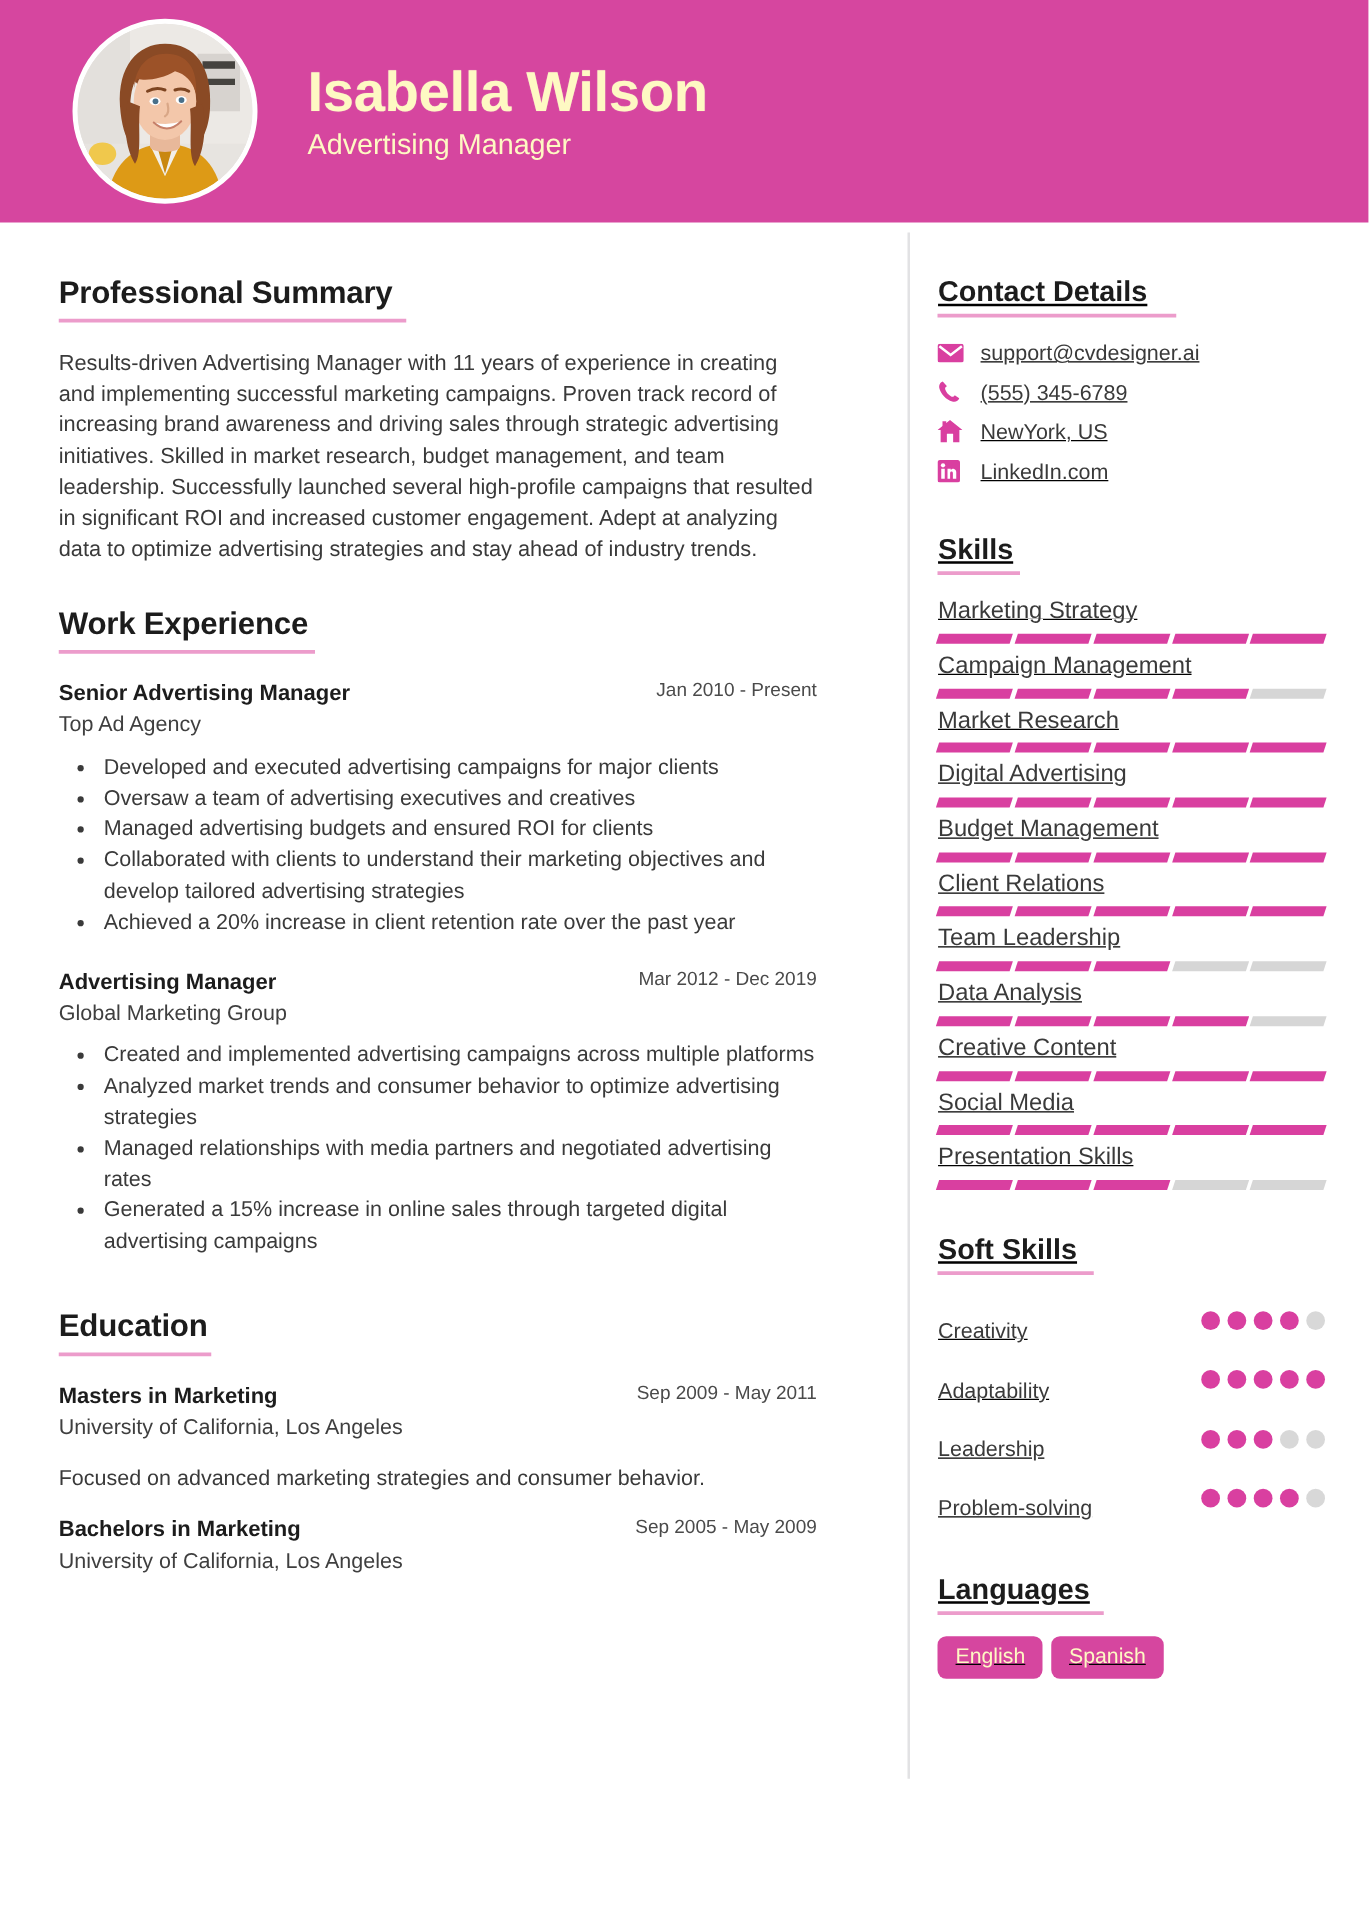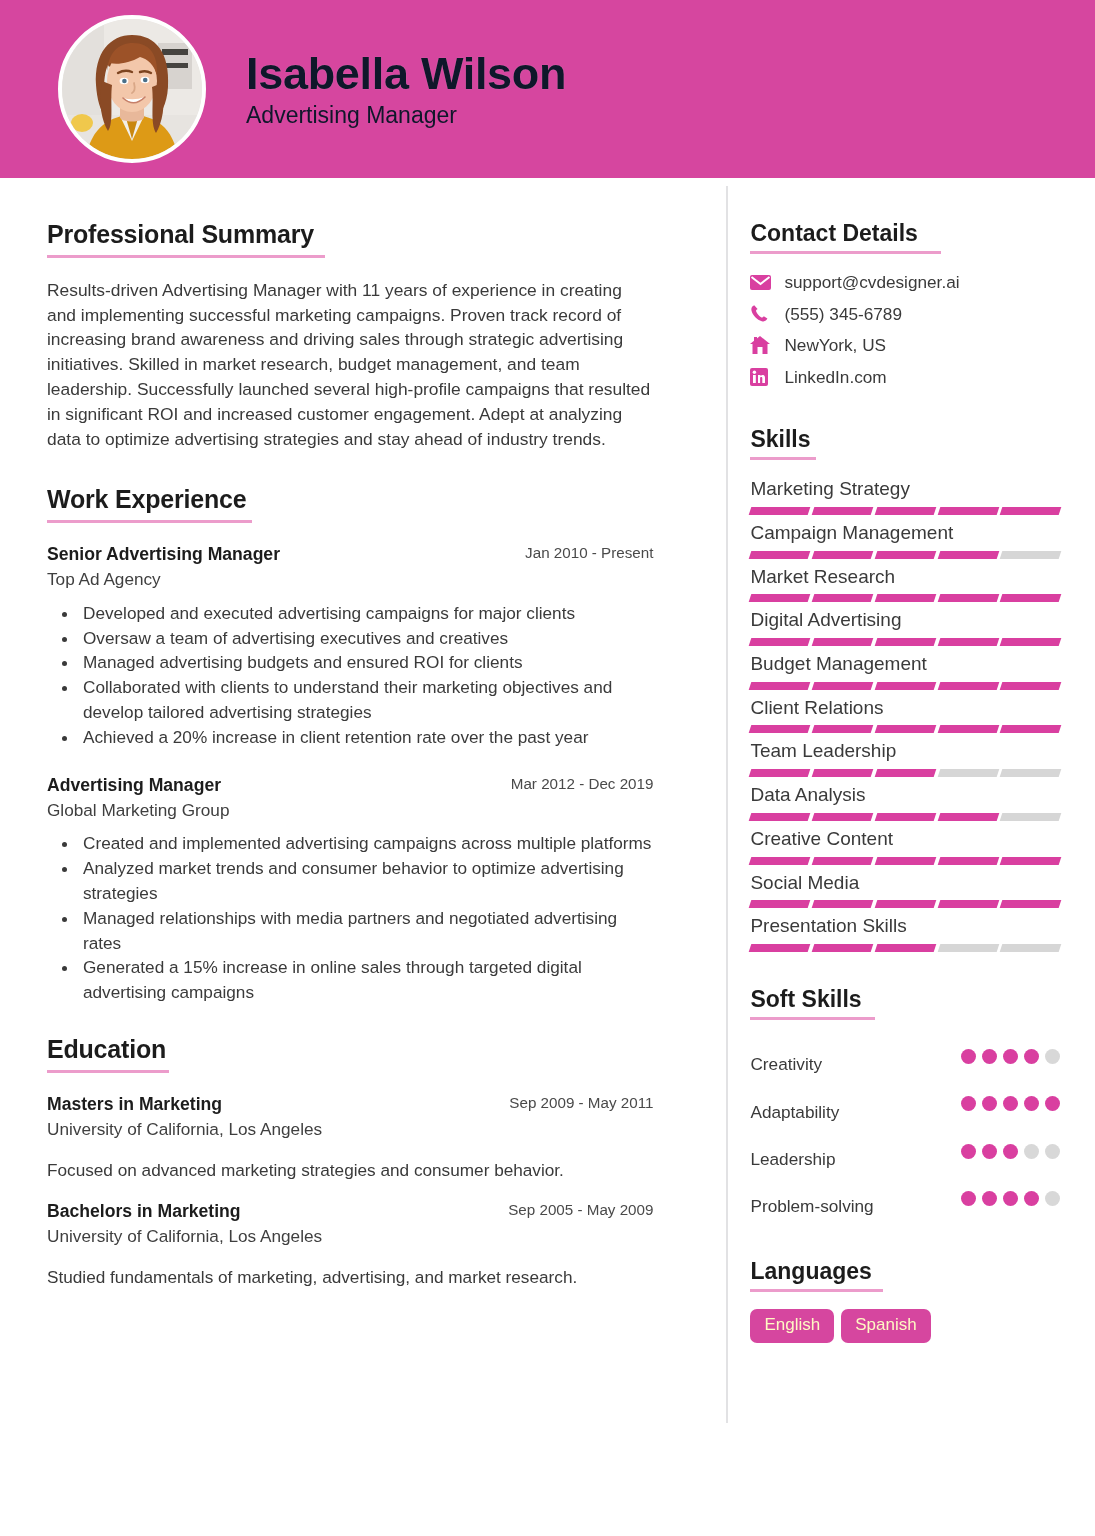--- a/index.html
+++ b/index.html
@@ -36,21 +36,21 @@
     border: 4px solid #ffffff;
     box-sizing: border-box;
     overflow: hidden;
     flex: 0 0 auto;
     background: #e9e6e2;
     position: relative;
   }
   .avatar svg { display: block; width: 100%; height: 100%; }
   .header-text {
     margin-left: 40px;
-    color: #0f172a;
+    color: #fef9c3;
   }
   .header-name {
     font-size: 45px;
     font-weight: bold;
     letter-spacing: -0.3px;
     line-height: 1.05;
     margin: 0 0 6px 0;
     text-shadow: 0 0 1px rgba(255,255,255,.35);
   }
   .header-role {
@@ -76,20 +76,21 @@
   }
   .col-left {
     width: 716px;
     box-sizing: border-box;
     padding: 42px 48px 0 47px;
   }
   .col-right {
     width: 401px;
     box-sizing: border-box;
     padding: 42px 35px 0 49px;
+    text-decoration: underline;
   }
 
   
   .sec-title {
     font-size: 25px;
     font-weight: bold;
     color: #1c1c1c;
     letter-spacing: -0.2px;
     margin: 0;
     line-height: 1.15;
@@ -160,21 +161,21 @@
   }
   ul.bullets li {
     font-size: 17.2px;
     line-height: 24.8px;
     color: #3a3a3a;
     margin-bottom: 0px;
     padding-left: 4px;
   }
   .job-block { margin-bottom: 24px; }
   .job-block:last-child { margin-bottom: 0; }
-  .sec-work { margin-bottom: 30px; }
+  .sec-work { margin-bottom: 42px; }
 
   .edu-block { margin-bottom: 5px; }
   .edu-desc {
     font-size: 17.2px;
     line-height: 24.8px;
     color: #3a3a3a;
     margin: 16px 0 18px 0;
   }
 
   
@@ -367,21 +368,20 @@
               </div>
               <div class="job-company">University of California, Los Angeles</div>
               <div class="edu-desc">Focused on advanced marketing strategies and consumer behavior.</div>
             </div>
             <div class="edu-block">
               <div class="job-head">
                 <div class="job-title">Bachelors in Marketing</div>
                 <div class="job-dates">Sep 2005 - May 2009</div>
               </div>
               <div class="job-company">University of California, Los Angeles</div>
-              <div class="edu-desc">Studied fundamentals of marketing, advertising, and market research.</div>
             </div>
           </div>
       </div>
 
     </div>
 
     <div class="col-right">
 
       <div>
         <div class="sec-title-r">Contact Details</div>

